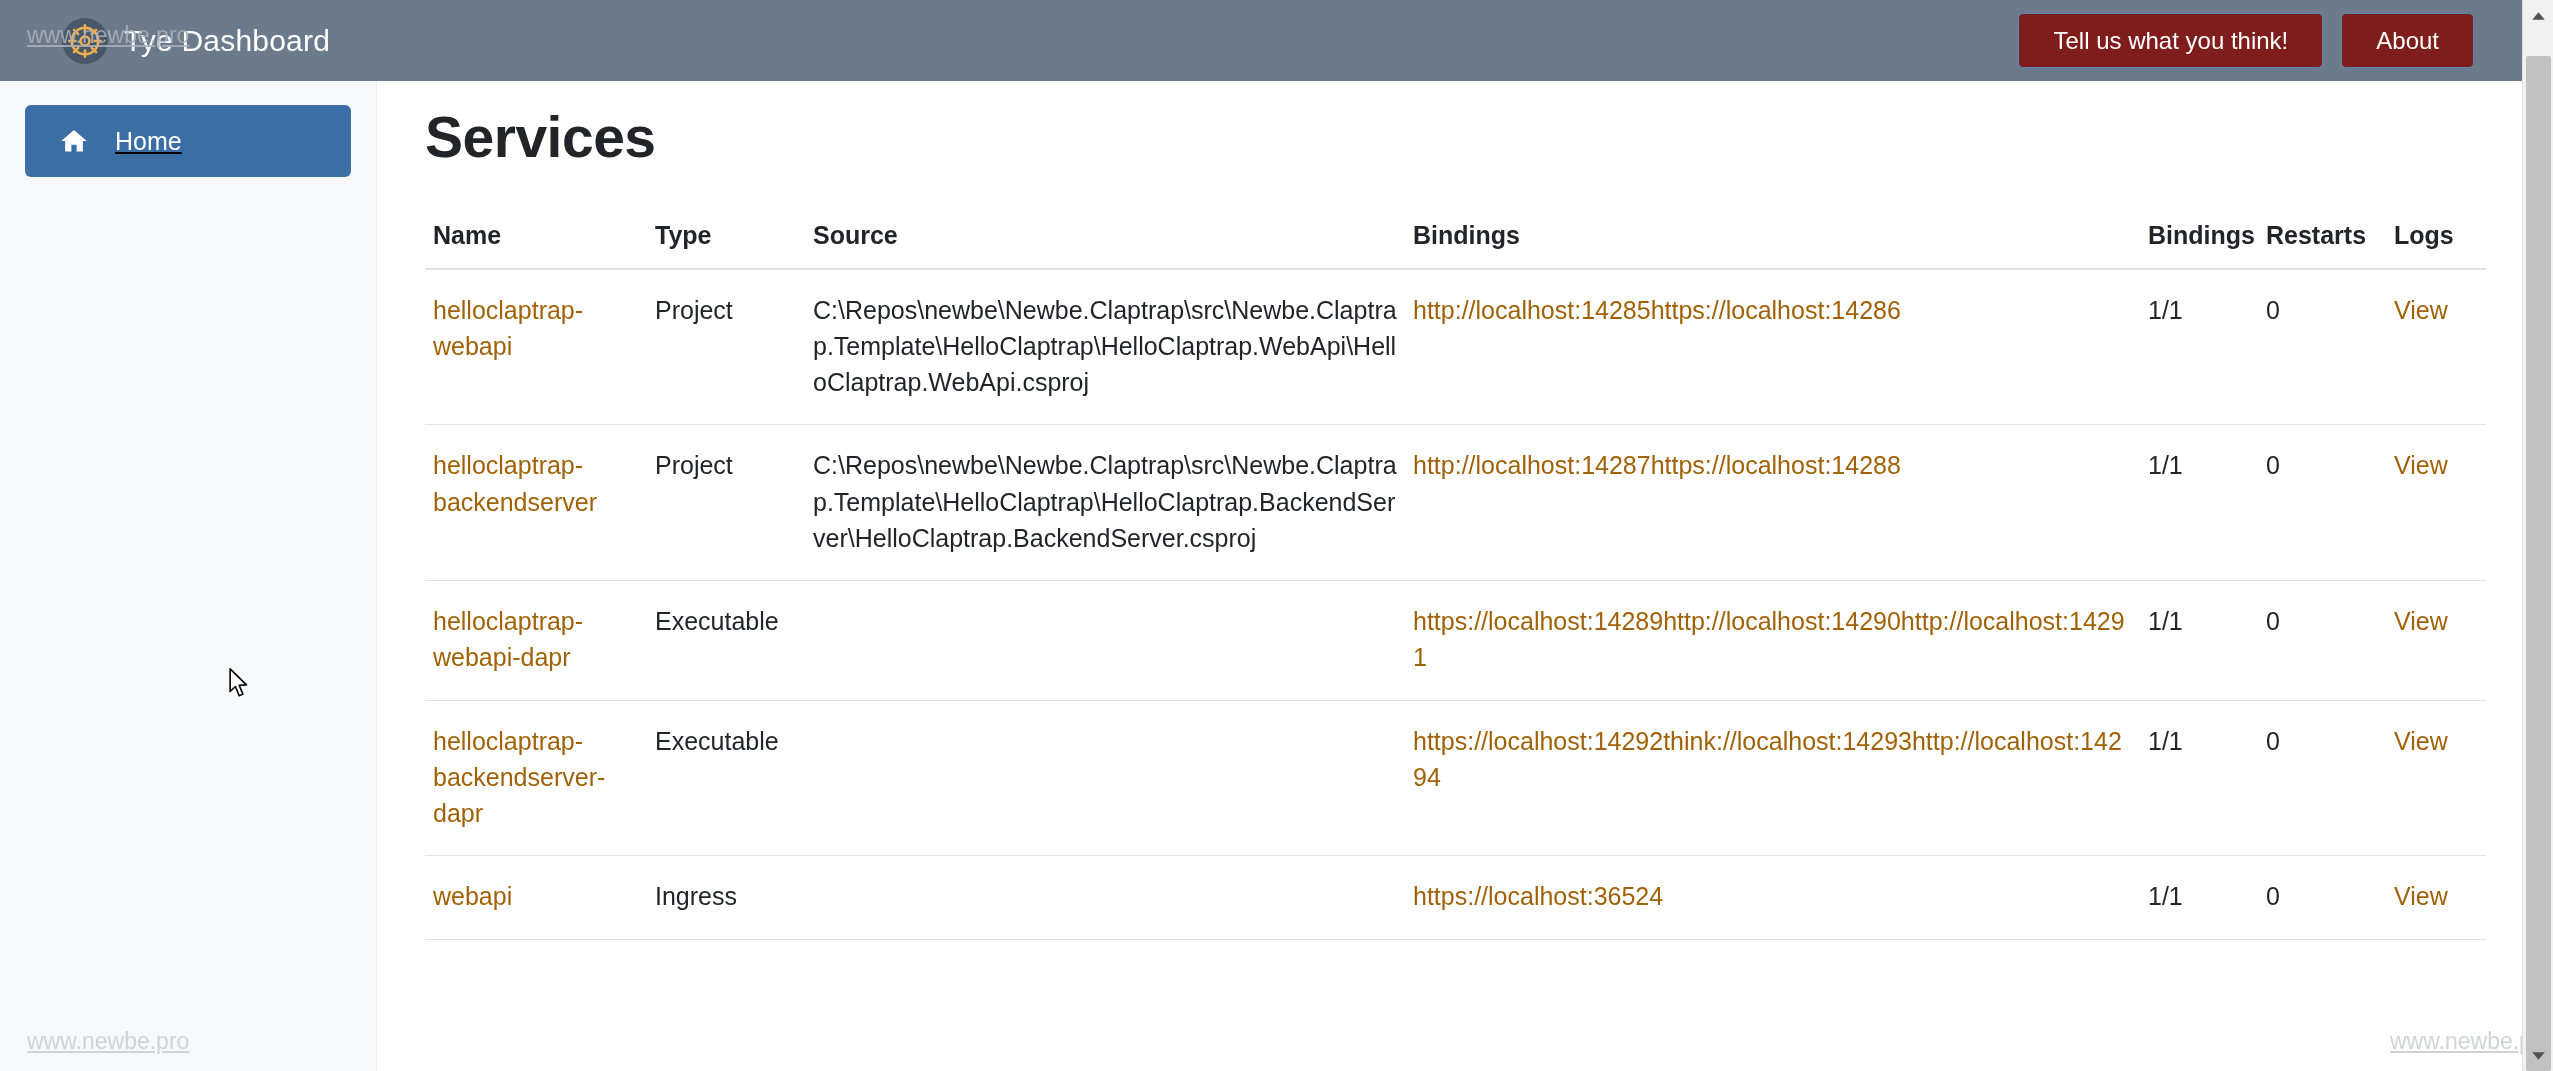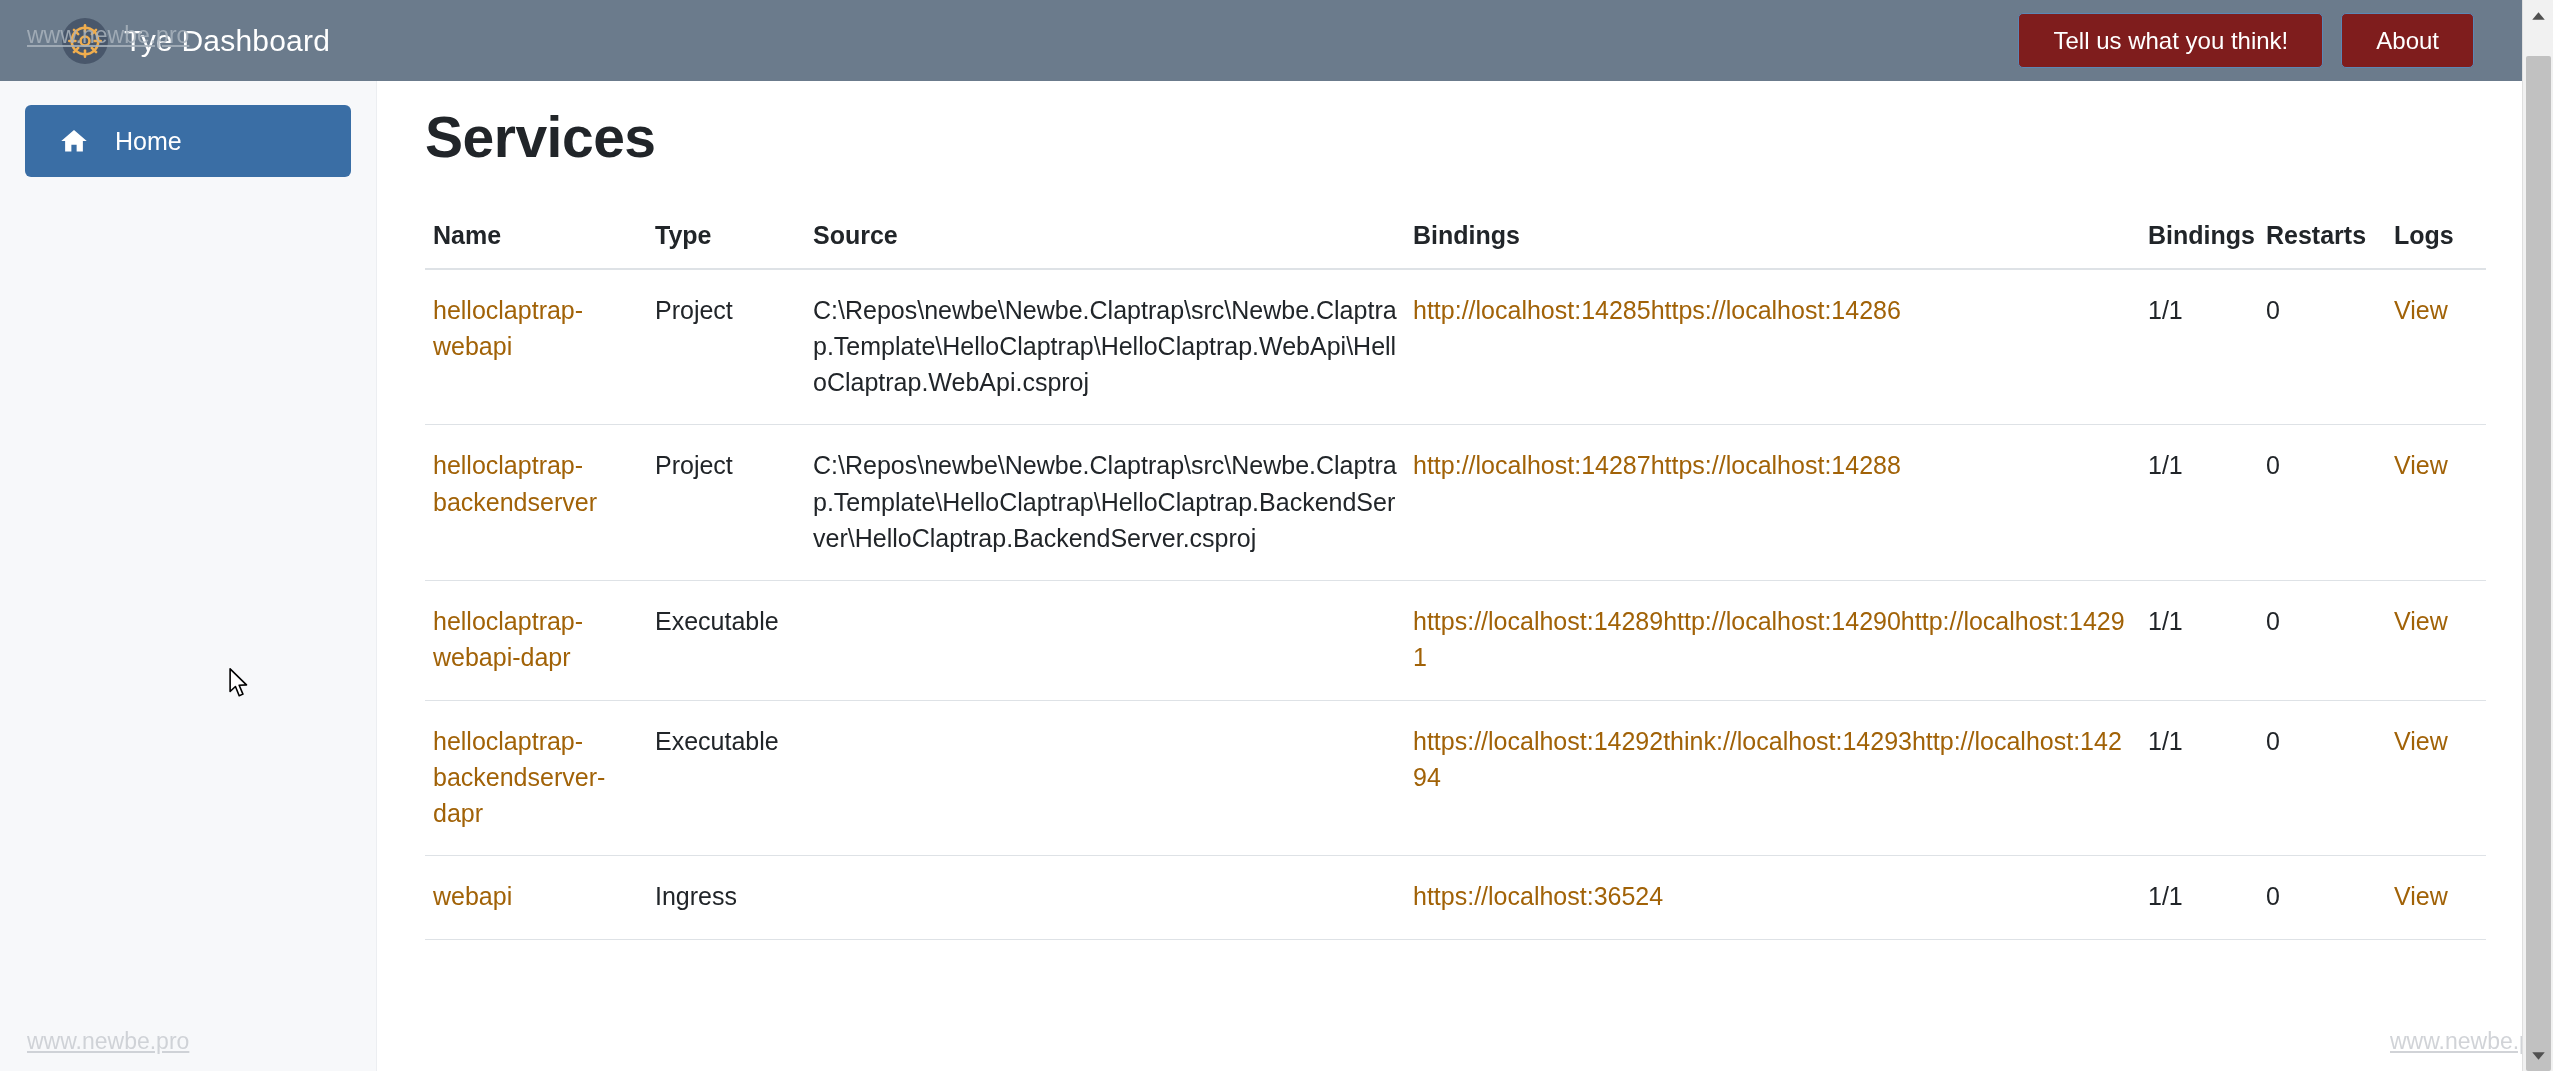--- a/index.html
+++ b/index.html
@@ -58,20 +58,21 @@
     z-index: 3;
   }
   .side-item {
     margin: 24px 25px 0 25px;
     background: #3a6ea5;
     border-radius: 6px;
     height: 72px;
     display: flex; align-items: center;
     padding-left: 32px;
     cursor: pointer;
+    text-decoration: underline;
   }
   .side-item .ico { width: 34px; height: 34px; display:flex; align-items:center; justify-content:center; flex:none; }
   .side-item .lbl { color:#fff; font-size: 25px; margin-left: 24px; white-space: nowrap; }
 
   
   .content {
     position: absolute; top: 81px; left: 377px;
     width: 2145px; height: 990px;
     background: #ffffff;
     padding: 0 40px 0 48px;

